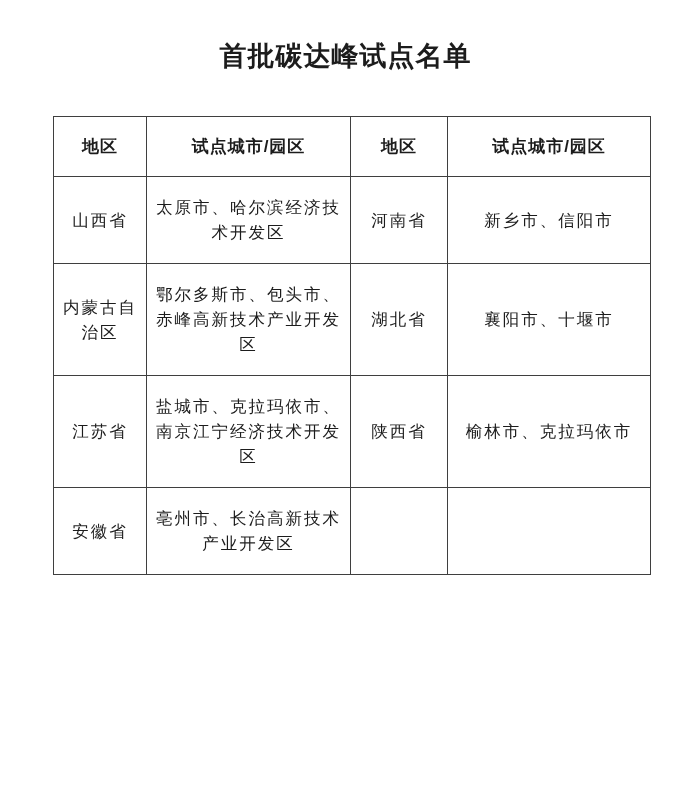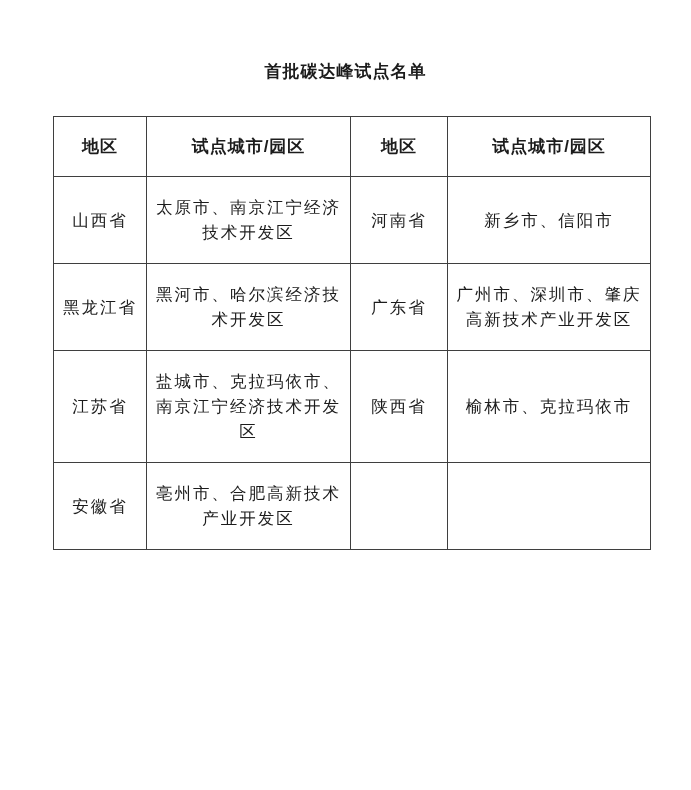--- a/index.html
+++ b/index.html
@@ -17,25 +17,25 @@
     font-family:"Liberation Serif","DejaVu Serif",serif;
   }
   .page{
     position:relative;
     width:691px;
     height:790px;
     background:var(--bg-color);
     overflow:hidden;
   }
   .doc-title{
-    margin:16px;
+    margin:0;
     padding-top:40px;
     height:76px;
     text-align:center;
-    font-size:17px;
+    font-size:27px;
     line-height:32px;
     font-weight:bold;
     letter-spacing:1px;
     font-family:"Liberation Serif","DejaVu Serif",serif;
   }
   table.pilot-table{
     position:absolute;
     left:53px;
     top:116px;
     width:597px;
@@ -88,37 +88,37 @@
       <tr>
           <th>地区</th>
           <th>试点城市/园区</th>
           <th>地区</th>
           <th>试点城市/园区</th>
         </tr>
     </thead>
     <tbody>
         <tr>
           <td>山西省</td>
-          <td>太原市、南京江宁经济技术开发区</td>
+          <td>太原市、哈尔滨经济技术开发区</td>
           <td>河南省</td>
           <td>新乡市、信阳市</td>
         </tr>
         <tr>
-          <td>黑龙江省</td>
-          <td>黑河市、哈尔滨经济技术开发区</td>
-          <td>广东省</td>
-          <td>广州市、深圳市、肇庆高新技术产业开发区</td>
+          <td>内蒙古自治区</td>
+          <td>鄂尔多斯市、包头市、赤峰高新技术产业开发区</td>
+          <td>湖北省</td>
+          <td>襄阳市、十堰市</td>
         </tr>
         <tr>
           <td>江苏省</td>
           <td>盐城市、克拉玛依市、南京江宁经济技术开发区</td>
           <td>陕西省</td>
           <td>榆林市、克拉玛依市</td>
         </tr>
         <tr>
           <td>安徽省</td>
-          <td>亳州市、合肥高新技术产业开发区</td>
+          <td>亳州市、长治高新技术产业开发区</td>
           <td></td>
           <td></td>
         </tr>
       </tbody>
   </table>
 </div>
 
 </body></html>

